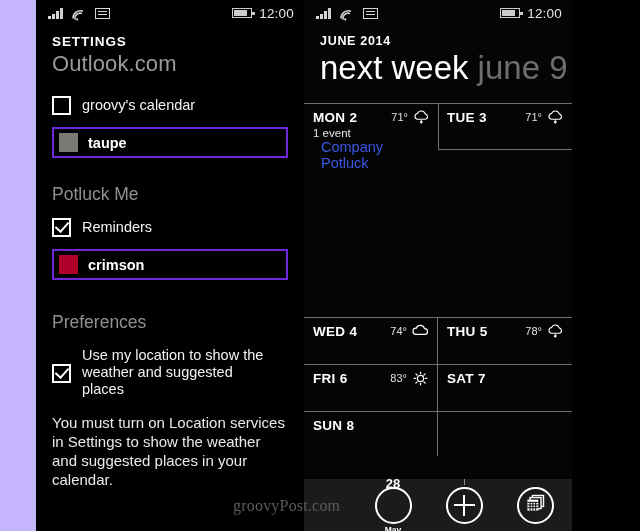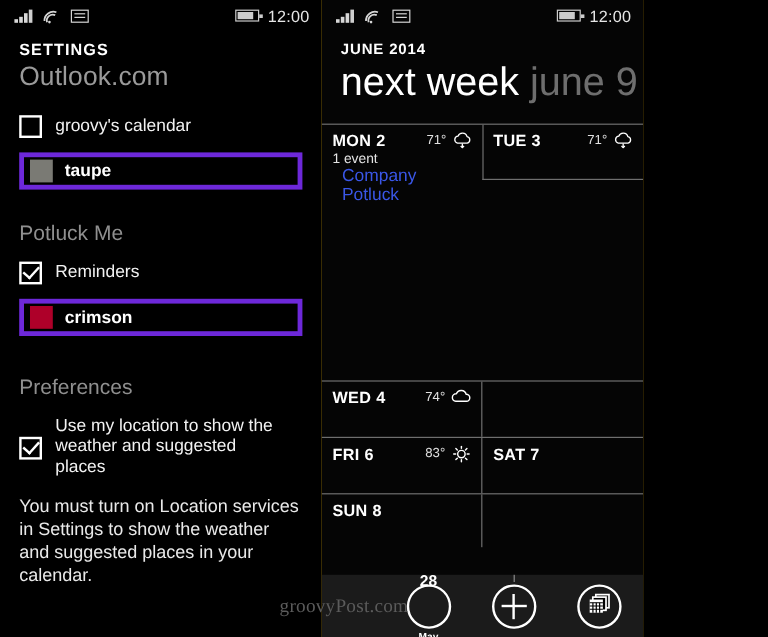--- a/index.html
+++ b/index.html
@@ -13,21 +13,22 @@
     overflow: hidden;
     font-family: "Liberation Sans", sans-serif;
     color: #ffffff;
     -webkit-font-smoothing: antialiased;
   }
   .screen {
     position: relative;
     width: 536px;
     height: 531px;
     display: flex;
-    background: #eab308;
+    background: #c4b5fd;
+    padding-left: 36px;
   }
   .panel {
     position: relative;
     width: 320px;
     height: 531px;
     background: #000000;
     overflow: hidden;
   }
   .panel-right {
     background: #050505;
@@ -155,21 +156,21 @@
   .check-label {
     font-size: 14.5px;
     color: #f2f2f2;
     margin-left: 11px;
     line-height: 17px;
   }
 
   .color-field {
     margin: 12px 16px 0 16px;
     height: 31px;
-    border: 4px solid #6d28d9;
+    border: 2px solid #6d28d9;
     background: #000;
     display: flex;
     align-items: center;
     box-sizing: border-box;
     padding-left: 5px;
   }
   .swatch {
     width: 19px;
     height: 19px;
     min-width: 19px;
@@ -495,20 +496,35 @@
 
       <div class="cal-row row-46">
         <div class="cal-cell divider">
           <div class="cell-top">
             <span class="day-name">WED 4</span>
             <span class="wx">
               <span class="temp">74°</span>
               <span class="icon-wx">
                 <svg width="17" height="14" viewBox="0 0 17 14">
                   <path d="M3.8 10.4 A3.1 3.1 0 0 1 4.3 4.2 A4.3 4.3 0 0 1 12.5 4.6 A2.9 2.9 0 0 1 12.7 10.4 Z" fill="none" stroke="#ffffff" stroke-width="1.2" stroke-linejoin="round"></path>
+                </svg>
+              </span>
+            </span>
+          </div>
+        </div>
+        <div class="cal-cell">
+          <div class="cell-top">
+            <span class="day-name">THU 5</span>
+            <span class="wx">
+              <span class="temp">78°</span>
+              <span class="icon-wx">
+                <svg width="17" height="14" viewBox="0 0 17 14">
+                  <path d="M4.2 9.2 A2.9 2.9 0 0 1 4.6 3.5 A4 4 0 0 1 12.2 3.9 A2.7 2.7 0 0 1 12.4 9.2 Z" fill="none" stroke="#ffffff" stroke-width="1.1" stroke-linejoin="round"></path>
+                  <line x1="8.3" y1="9.6" x2="8.3" y2="13" stroke="#ffffff" stroke-width="1.1"></line>
+                  <path d="M6.9 11.6 L8.3 13 L9.7 11.6" fill="none" stroke="#ffffff" stroke-width="1.1"></path>
                 </svg>
               </span>
             </span>
           </div>
         </div>
       </div>
 
       <div class="cal-row row-46">
         <div class="cal-cell divider">
           <div class="cell-top">

